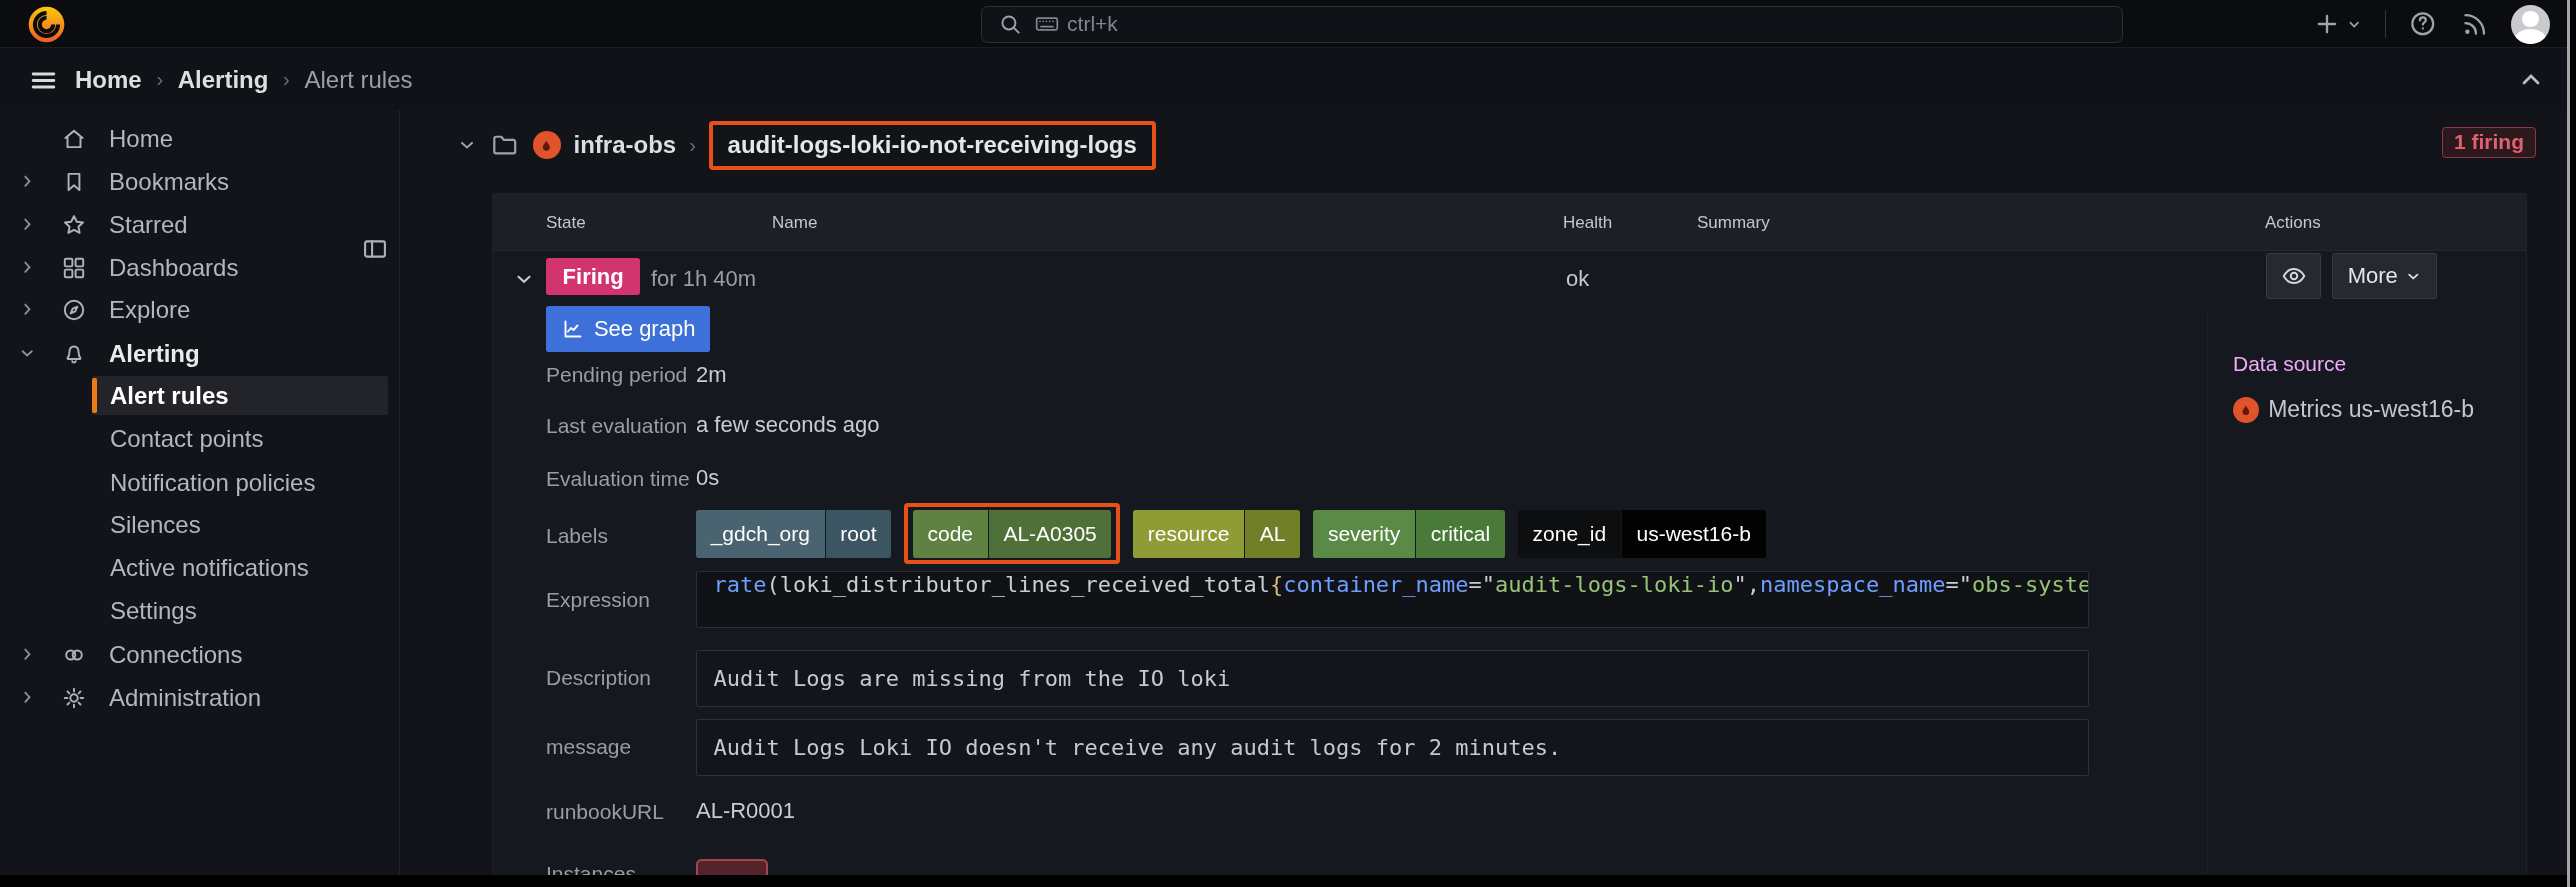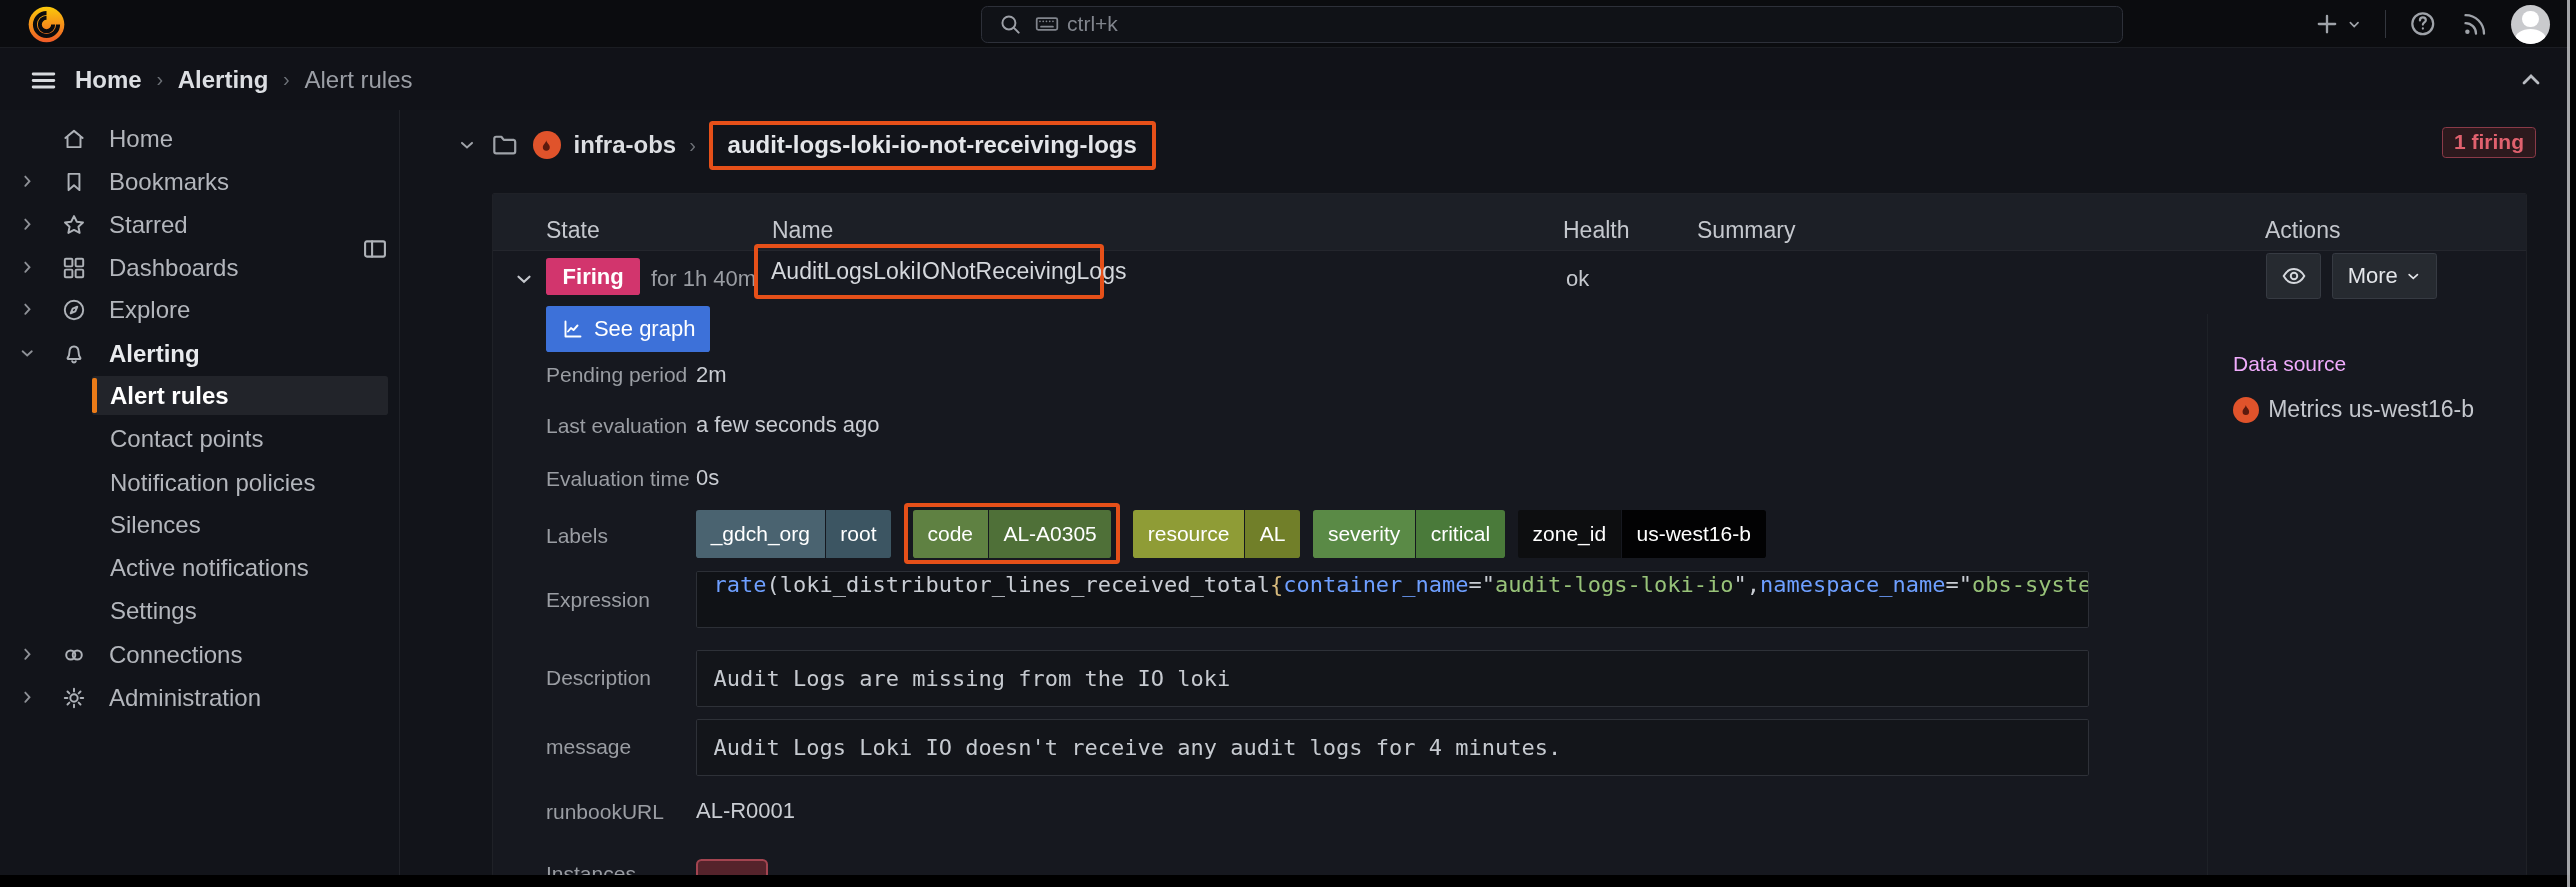--- a/index.html
+++ b/index.html
@@ -58,21 +58,21 @@
   .rh-sep{color:#6d7177;font-size:20px;}
   .rh-sep::after{content:"›";}
   .annotation-box{border:4.6px solid #e65019;border-radius:3.7px;padding:6.4px 14.7px;}
   .rh-rule-name{font-size:24px;font-weight:600;color:#e4e6ea;white-space:nowrap;}
   .firing-count{position:absolute;left:2042px;top:16.6px;height:31px;padding:0 11px;display:flex;align-items:center;
                 background:#2c191d;border:0.9px solid #8a3a48;border-radius:3.7px;color:#e0616e;font-size:21px;font-weight:600;}
 
   .panel{position:absolute;left:92px;top:83px;width:2035px;height:683px;background:#16181f;
          border:0.9px solid #1f2127;border-radius:1.8px;overflow:hidden;}
   .thead{position:absolute;left:0;top:0;width:2035px;height:57px;background:#1c1f26;border-bottom:0.9px solid #24262d;}
-  .th{position:absolute;top:8px;line-height:57px;font-size:23px;color:#c4c7cd;}
+  .th{position:absolute;top:0;line-height:57px;font-size:17px;color:#c4c7cd;}
   .th1{left:53px;}.th2{left:279px;}.th3{left:1070px;}.th4{left:1204px;}.th5{left:1772px;}
 
   .row-chev{position:absolute;left:20px;top:74px;color:#c4c7cd;}
   .firing-badge{position:absolute;left:53px;top:64px;height:37px;padding:0 16.6px;background:#d2356d;border-radius:2.8px;
                 color:#fff;font-size:22px;font-weight:600;display:flex;align-items:center;}
   .for-dur{position:absolute;left:158px;top:72px;font-size:22px;color:#9a9da3;}
   .name-annot{position:absolute;left:261px;top:50px;width:350px;height:55px;border:4.6px solid #e65019;border-radius:3.7px;
               display:flex;align-items:center;padding:0 13px;}
   .rule-name{font-size:23px;color:#d5d8dd;white-space:nowrap;}
   .health-ok{position:absolute;left:1073px;top:72px;font-size:22px;color:#c4c7cd;}
@@ -346,23 +346,20 @@
           <span class="th th3">Health</span>
           <span class="th th4">Summary</span>
           <span class="th th5">Actions</span>
         </div>
 
         <svg class="row-chev" width="22" height="22" viewBox="0 0 24 24" stroke="currentColor" stroke-width="2.4" fill="none" stroke-linecap="round">
             <path d="M6 9.5 l6 5.5 6-5.5"></path>
           </svg>
         <span class="firing-badge">Firing</span>
         <span class="for-dur">for 1h 40m</span>
-        <span class="name-annot">
-          <span class="rule-name">AuditLogsLokiIONotReceivingLogs</span>
-        </span>
         <span class="health-ok">ok</span>
 
         <span class="icon-btn">
           <svg width="26" height="26" viewBox="0 0 24 24" stroke="currentColor" stroke-width="1.8" fill="none" stroke-linecap="round">
             <path d="M2.5 12 C5 7.5 8.3 5.5 12 5.5 C15.7 5.5 19 7.5 21.5 12 C19 16.5 15.7 18.5 12 18.5 C8.3 18.5 5 16.5 2.5 12 Z"></path>
               <circle cx="12" cy="12" r="3"></circle>
           </svg>
         </span>
         <span class="more-btn">
           <span>More</span>
@@ -423,21 +420,21 @@
             <span style="color: rgb(201, 205, 212);">",</span>
             <span style="color: rgb(110, 159, 255);">namespace_name</span>
             <span style="color: rgb(201, 205, 212);">="</span>
             <span style="color: rgb(152, 195, 121);">obs-system</span>
           </div>
 
         <span class="d-label" style="top:472px">Description</span>
         <div class="text-box desc-box">Audit Logs are missing from the IO loki</div>
 
         <span class="d-label" style="top:541px">message</span>
-        <div class="text-box msg-box">Audit Logs Loki IO doesn't receive any audit logs for 4 minutes.</div>
+        <div class="text-box msg-box">Audit Logs Loki IO doesn't receive any audit logs for 2 minutes.</div>
 
         <span class="d-label" style="top:606px">runbookURL</span>
         <span class="d-value" style="top:604px">AL-R0001</span>
 
         <span class="d-label" style="top:668px">Instances</span>
         <span class="instances-frag"></span>
 
         <div class="panel-divider"></div>
         <span class="ds-label">Data source</span>
         <span class="ds-value">

